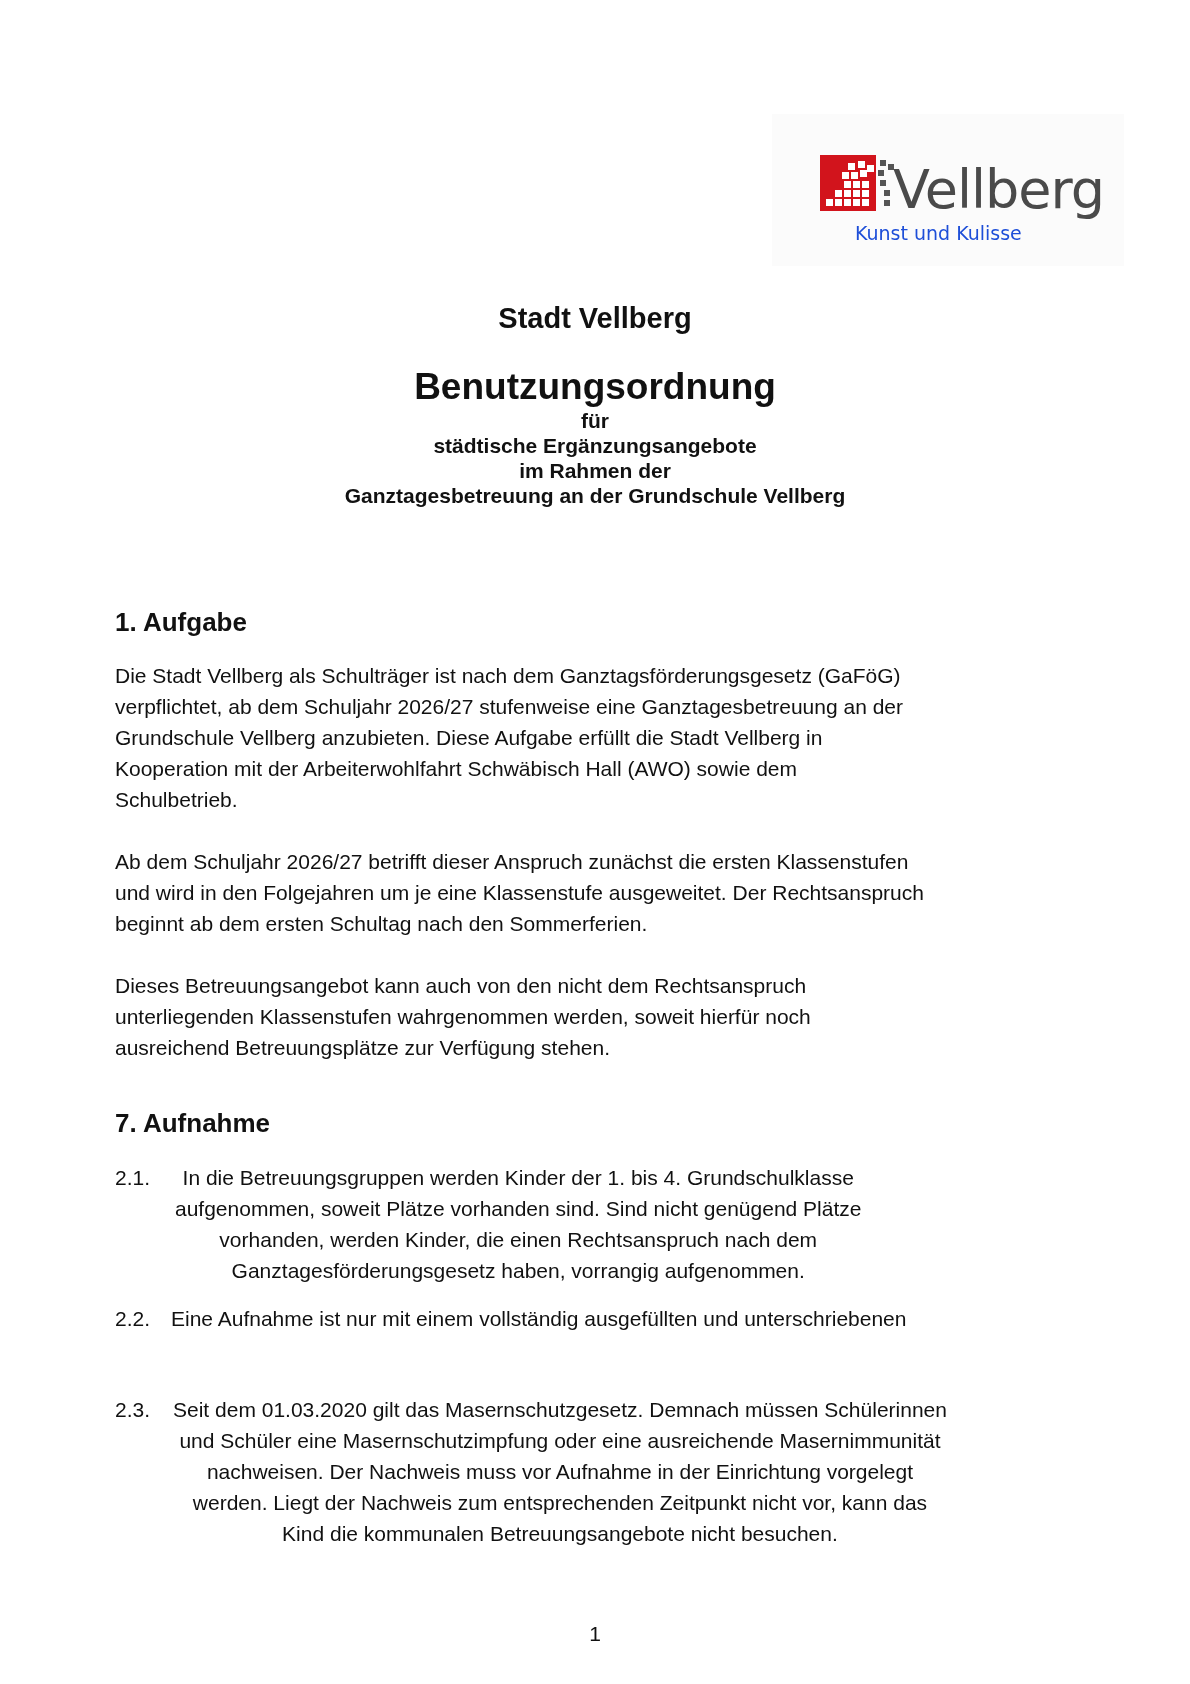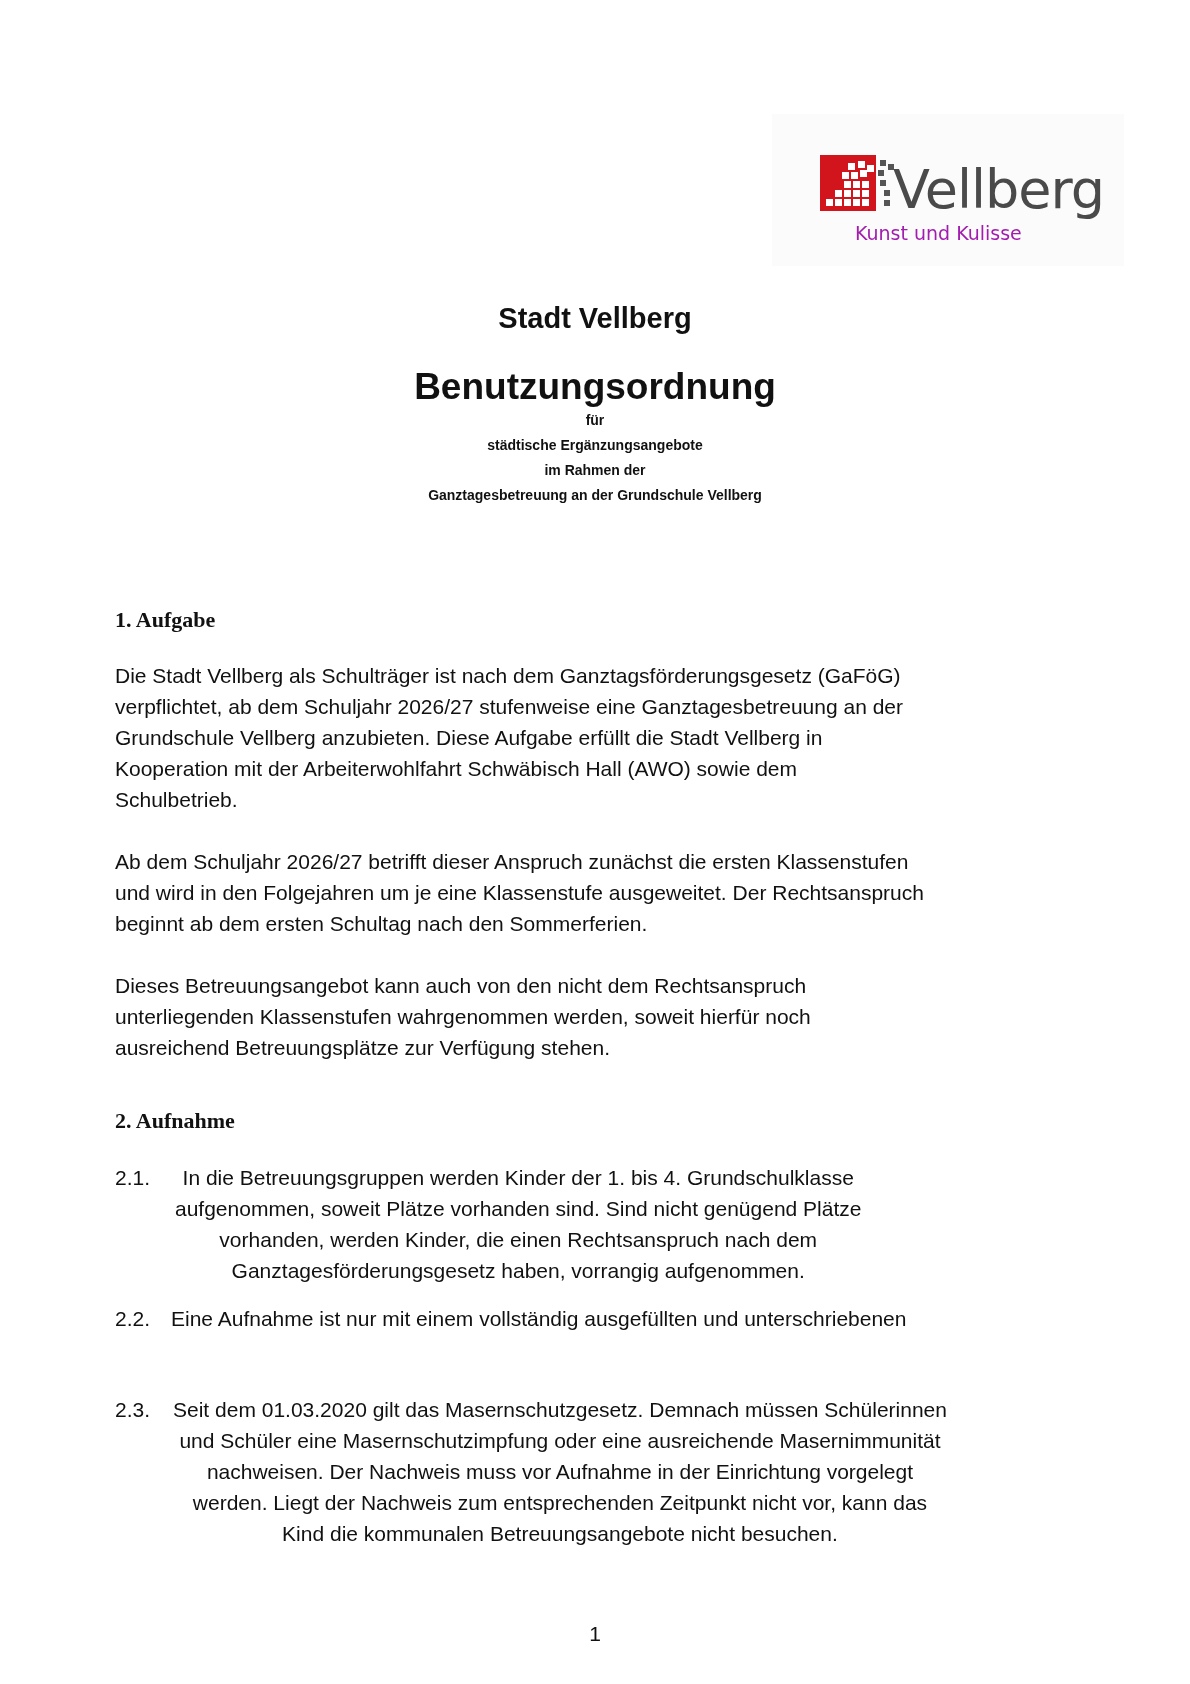--- a/index.html
+++ b/index.html
@@ -3,26 +3,26 @@
   <meta charset="utf-8">
   <style>
     html, body { margin: 0; padding: 0; background: #ffffff; }
     body { width: 1190px; height: 1684px; position: relative; font-family: "Liberation Sans", sans-serif; color: #111; overflow: hidden; }
     .logo-box { position: absolute; left: 772px; top: 114px; width: 352px; height: 152px; background: #fbfbfb; }
     .logo-mark { position: absolute; left: 820px; top: 155px; width: 56px; height: 56px; background: #d2141c; }
     .logo-mark i { position: absolute; width: 7px; height: 7px; background: #fff; }
     .logo-dots { position: absolute; left: 880px; top: 160px; width: 30px; height: 50px; }
     .logo-dots i { position: absolute; width: 6px; height: 6px; background: #555; }
     .logo-word { position: absolute; left: 893px; top: 163px; font-size: 54px; color: #4a4a4a; letter-spacing: -1px; line-height: 1; font-family: "DejaVu Sans", sans-serif; }
-    .logo-sub { position: absolute; left: 855px; top: 222px; font-size: 19px; color: #a21caf; font-family: "DejaVu Sans", sans-serif; }
+    .logo-sub { position: absolute; left: 855px; top: 222px; font-size: 19px; color: #1d4ed8; font-family: "DejaVu Sans", sans-serif; }
     .t { position: absolute; left: 0; width: 1190px; text-align: center; font-weight: bold; margin: 0; }
     .h1a { top: 302px; font-size: 29px; }
     .h1b { top: 366px; font-size: 37px; }
-    .sub { font-size: 14px; line-height: 25px; }
-    .sec { position: absolute; left: 115px; font-weight: bold; font-size: 22px; margin: 0; font-family: Liberation Serif, serif; }
+    .sub { font-size: 21px; line-height: 25px; }
+    .sec { position: absolute; left: 115px; font-weight: bold; font-size: 26px; margin: 0; }
     .para { position: absolute; left: 115px; width: 980px; font-size: 21px; line-height: 31px; margin: 0; }
     .para span { display: block; white-space: nowrap; }
     .item { position: absolute; left: 115px; width: 980px; font-size: 21px; line-height: 31px; }
     .item .num { position: absolute; left: 0; top: 0; }
     .item .txt { position: absolute; left: 60px; top: 0; }
     .item .txt span { display: block; white-space: nowrap; text-align: center; }
     .pageno { position: absolute; top: 1622px; left: 0; width: 1190px; text-align: center; font-size: 21px; }
   </style>
 </head>
 <body>
@@ -82,21 +82,21 @@
   <span>und wird in den Folgejahren um je eine Klassenstufe ausgeweitet. Der Rechtsanspruch</span>
   <span>beginnt ab dem ersten Schultag nach den Sommerferien.</span>
 </p>
 
 <p class="para" style="top:970px">
   <span>Dieses Betreuungsangebot kann auch von den nicht dem Rechtsanspruch</span>
   <span>unterliegenden Klassenstufen wahrgenommen werden, soweit hierfür noch</span>
   <span>ausreichend Betreuungsplätze zur Verfügung stehen.</span>
 </p>
 
-<h2 class="sec" style="top:1108px">2.  Aufnahme</h2>
+<h2 class="sec" style="top:1108px">7.  Aufnahme</h2>
 
 <div class="item" style="top:1162px">
   <span class="num">2.1.</span>
   <div class="txt">
     <span>In die Betreuungsgruppen werden Kinder der 1. bis 4. Grundschulklasse</span>
     <span>aufgenommen, soweit Plätze vorhanden sind. Sind nicht genügend Plätze</span>
     <span>vorhanden,  werden  Kinder,  die einen Rechtsanspruch nach dem</span>
     <span>Ganztagesförderungsgesetz haben, vorrangig aufgenommen.</span>
   </div>
 </div>

